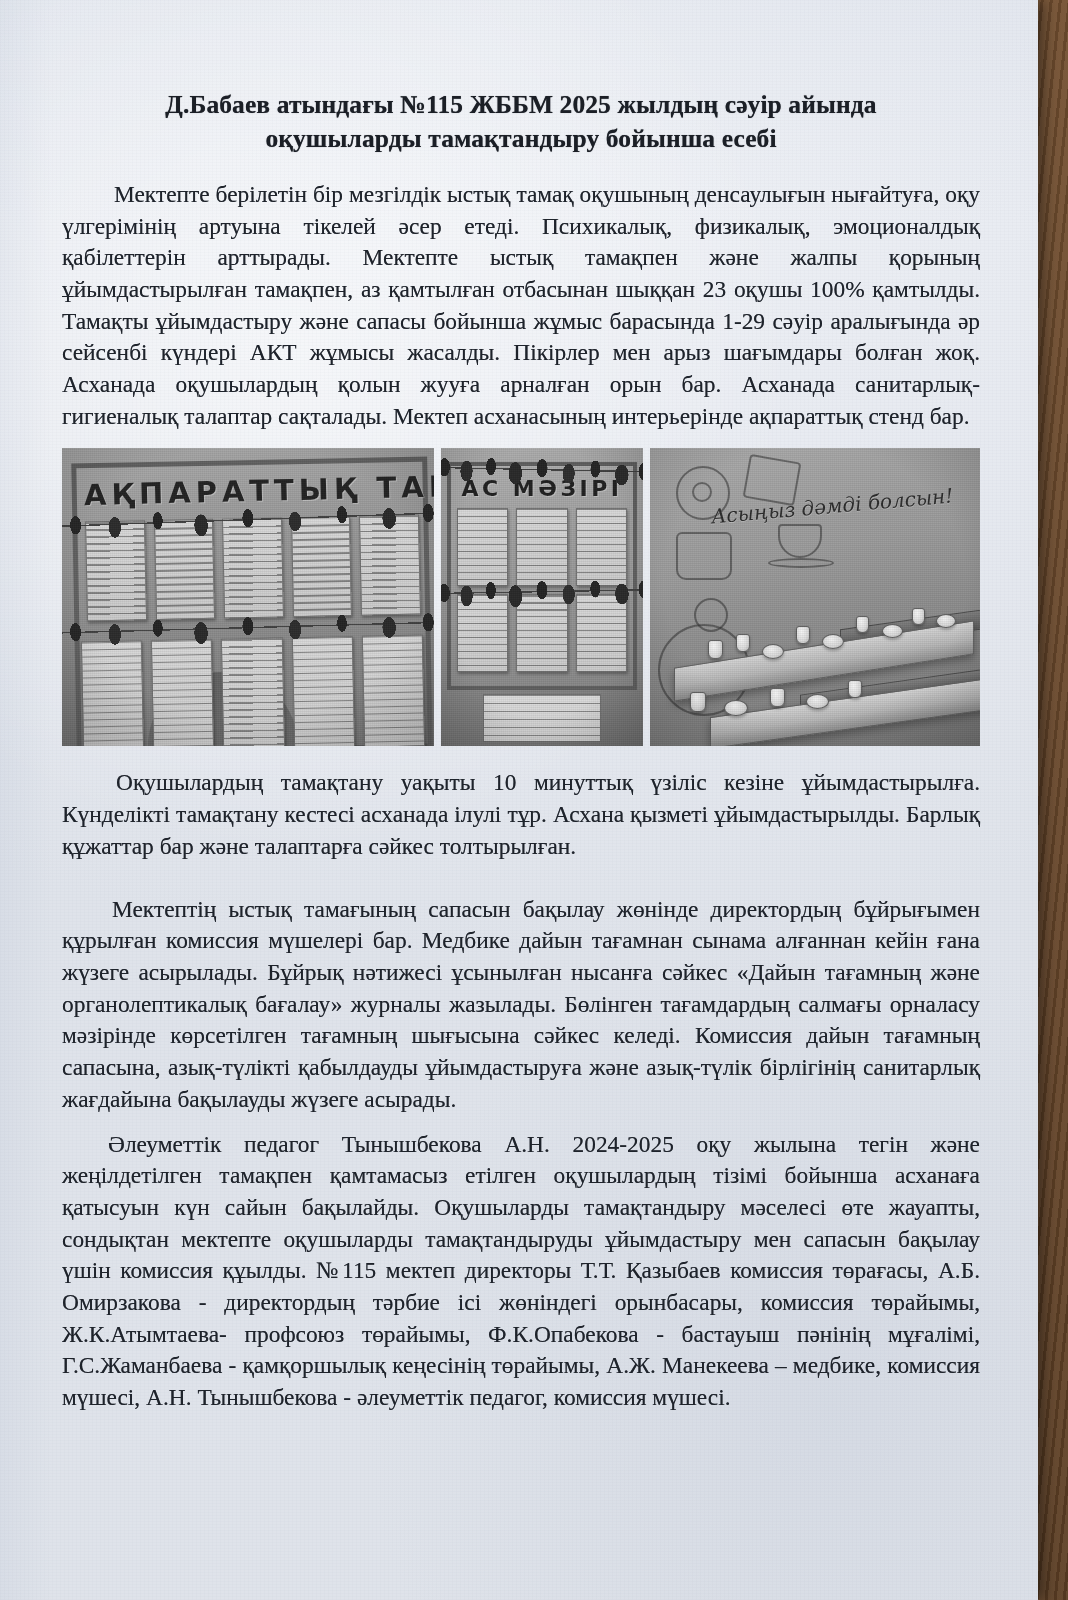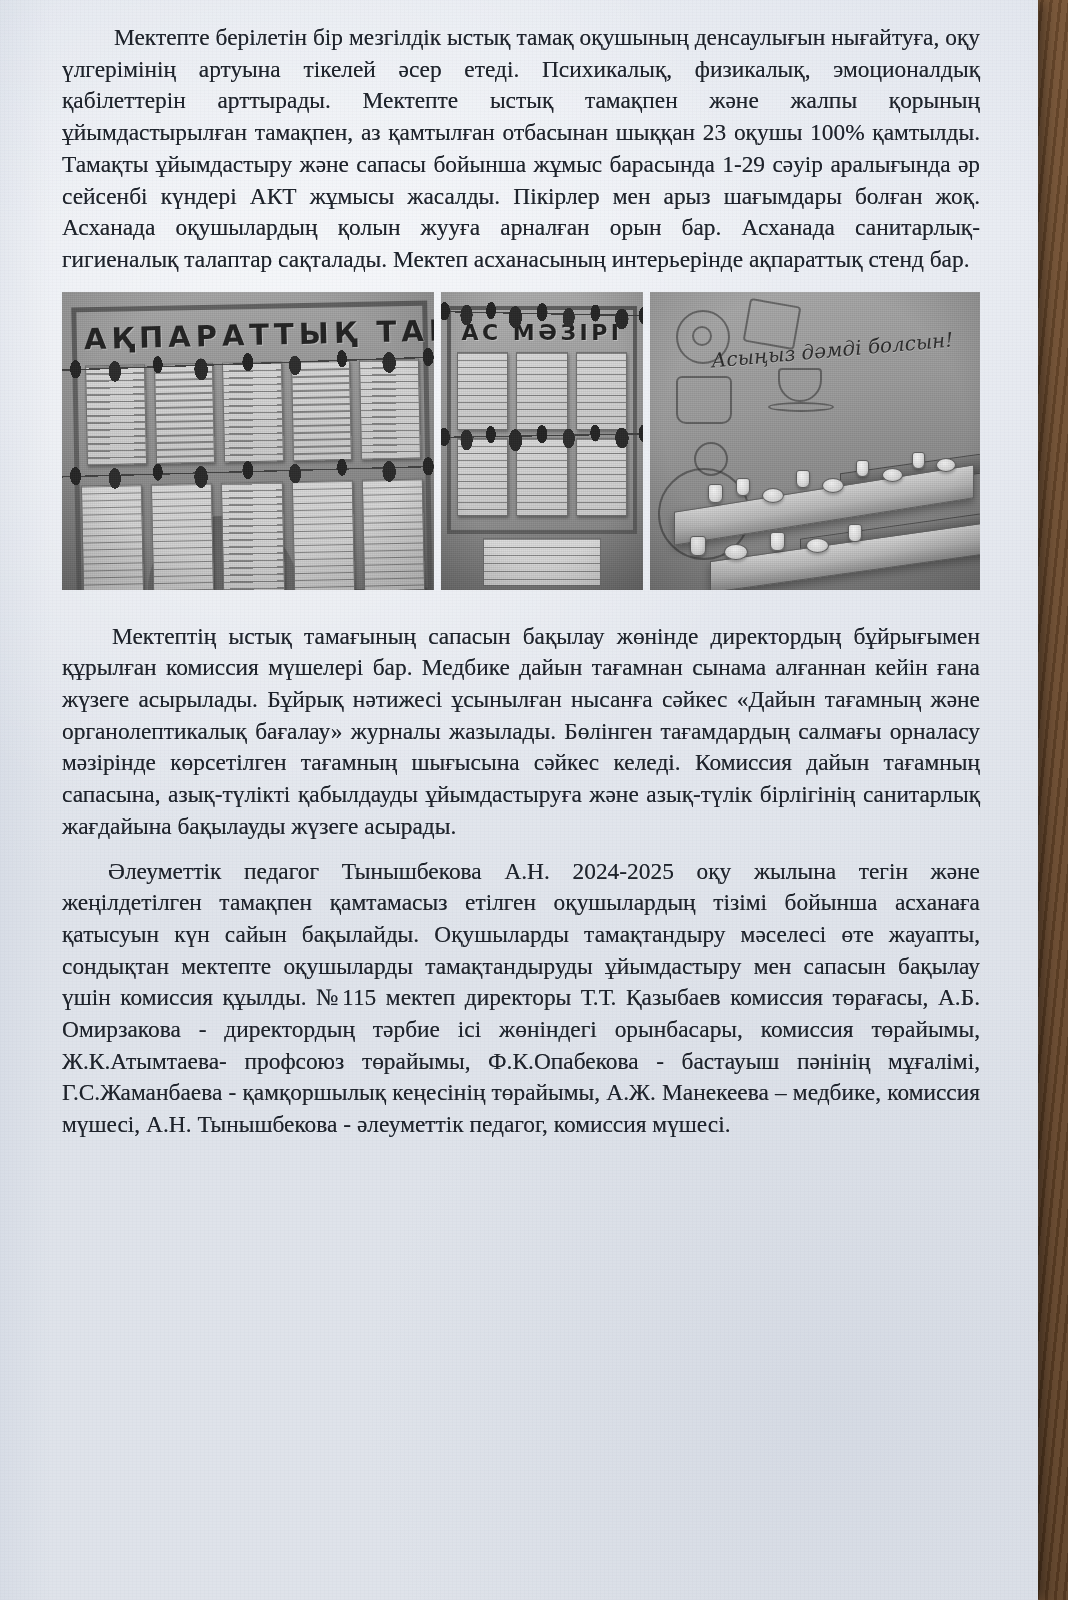--- a/index.html
+++ b/index.html
@@ -302,20 +302,21 @@
   }
 </style>
 </head>
 <body>
 
 <div id="desk"></div>
 
 <div id="sheet">
   <div id="content">
 
+    <h1 class="doc-title">Д.Бабаев атындағы №115 ЖББМ 2025 жылдың сәуір айында оқушыларды тамақтандыру бойынша есебі</h1>
 
     <p class="para" id="para-intro">Мектепте берілетін бір мезгілдік ыстық тамақ оқушының денсаулығын нығайтуға, оқу үлгерімінің артуына тікелей әсер етеді. Психикалық, физикалық, эмоционалдық қабілеттерін арттырады.  Мектепте ыстық тамақпен және жалпы қорының ұйымдастырылған тамақпен, аз қамтылған отбасынан шыққан 23 оқушы 100% қамтылды. Тамақты ұйымдастыру және сапасы бойынша жұмыс барасында 1-29 сәуір аралығында әр сейсенбі күндері АКТ жұмысы жасалды. Пікірлер мен арыз шағымдары болған жоқ. Асханада оқушылардың қолын жууға арналған орын бар. Асханада санитарлық-гигиеналық талаптар сақталады. Мектеп асханасының интерьерінде ақпараттық стенд бар.</p>
 
     <div class="photo-strip">
 
       <div class="photo board">
         <div class="wall"></div>
         <div class="big-frame"></div>
         <div class="banner-text">АҚПАРАТТЫҚ ТАҚТА</div>
         <div class="sheets-row r1">
@@ -391,19 +392,20 @@
         <div class="cup" style="left:120px; top:240px; width:15px; height:19px;"></div>
         <div class="bowl" style="left:156px; top:246px; width:23px; height:15px;"></div>
         <div class="cup" style="left:198px; top:232px; width:14px; height:18px;"></div>
 
         <div class="vignette"></div>
         <div class="grain"></div>
       </div>
 
     </div>
 
+    <p class="para" id="para-schedule">Оқушылардың тамақтану уақыты 10 минуттық үзіліс кезіне ұйымдастырылға. Күнделікті тамақтану кестесі асханада ілулі тұр. Асхана қызметі ұйымдастырылды. Барлық құжаттар бар және талаптарға сәйкес толтырылған.</p>
 
     <p class="para" id="para-commission">Мектептің ыстық тамағының сапасын бақылау жөнінде директордың бұйрығымен құрылған комиссия мүшелері бар. Медбике дайын тағамнан сынама алғаннан кейін ғана жүзеге асырылады. Бұйрық нәтижесі ұсынылған нысанға сәйкес «Дайын тағамның және органолептикалық бағалау» журналы жазылады. Бөлінген тағамдардың салмағы орналасу мәзірінде көрсетілген тағамның шығысына сәйкес келеді. Комиссия дайын тағамның сапасына, азық-түлікті қабылдауды ұйымдастыруға және азық-түлік бірлігінің санитарлық жағдайына бақылауды жүзеге асырады.</p>
 
     <p class="para" id="para-staff">Әлеуметтік педагог Тынышбекова А.Н. 2024-2025 оқу жылына тегін және жеңілдетілген тамақпен қамтамасыз етілген оқушылардың тізімі бойынша асханаға қатысуын күн сайын бақылайды. Оқушыларды тамақтандыру мәселесі өте жауапты, сондықтан мектепте оқушыларды тамақтандыруды ұйымдастыру мен сапасын бақылау үшін комиссия құылды. №115 мектеп директоры Т.Т. Қазыбаев комиссия төрағасы, А.Б. Омирзакова - директордың тәрбие ісі жөніндегі орынбасары, комиссия төрайымы, Ж.К.Атымтаева-  профсоюз төрайымы, Ф.К.Опабекова - бастауыш пәнінің мұғалімі, Г.С.Жаманбаева - қамқоршылық кеңесінің төрайымы, А.Ж. Манекеева  – медбике, комиссия мүшесі, А.Н. Тынышбекова -  әлеуметтік педагог,  комиссия мүшесі.</p>
 
   </div>
 </div>
 
 </body></html>

